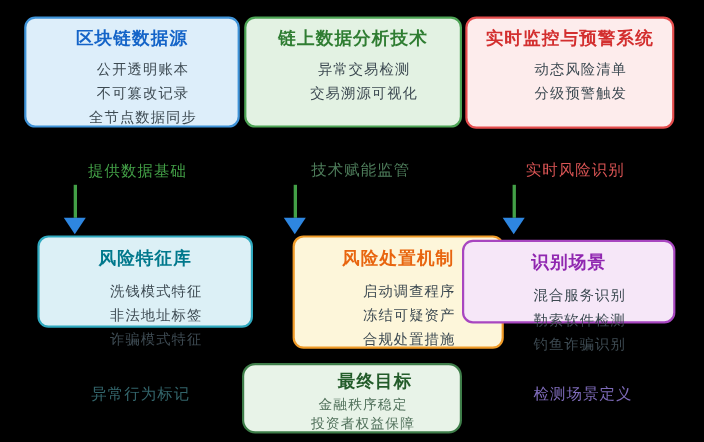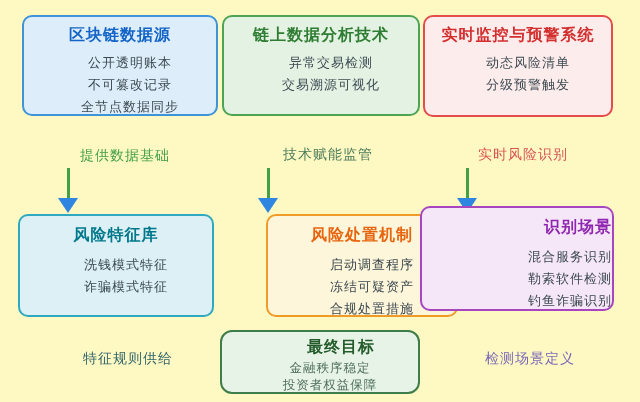--- a/index.html
+++ b/index.html
@@ -1,20 +1,20 @@
 <!DOCTYPE html>
 <html><head>
 <meta charset="utf-8">
 <style>
   html, body { margin: 0; padding: 0; }
   .canvas {
     position: relative;
     width: 640px;
     height: 402px;
-    background: #fef9c3;
+    background: #000000;
     font-family: Liberation Serif, serif;
     overflow: hidden;
   }
   .box {
     position: absolute;
     box-sizing: border-box;
     border: 2.5px solid #888;
     border-radius: 10px;
     text-align: center;
   }
@@ -31,23 +31,23 @@
     margin-top: 3px;
     color: #3d4a52;
     letter-spacing: 1px;
     padding-left: 20px;
   }
   
   #box-t1 { left: 22px;  top: 15px; width: 196px; height: 101px; }
   #box-t2 { left: 222px; top: 15px; width: 198px; height: 101px; }
   #box-t3 { left: 423px; top: 15px; width: 190px; height: 102px; }
   
-  #box-m1 { left: 18px;  top: 214px; width: 196px; height: 103px; }
+  #box-m1 { left: 34px;  top: 214px; width: 196px; height: 84px; }
   #box-m2 { left: 222px; top: 214px; width: 192px; height: 103px; }
-  #box-m3 { left: 420px; top: 206px; width: 194px; height: 105px; text-align: right; }
+  #box-m3 { left: 420px; top: 218px; width: 194px; height: 76px; }
   #box-m1 .box-title, #box-m2 .box-title, #box-m3 .box-title { margin-top: 9px; margin-bottom: 9px; }
   
   #box-goal { left: 220px; top: 330px; width: 200px; height: 64px; border-radius: 12px; }
   #box-goal .box-title { margin-top: 5px; margin-bottom: 2px; margin-left: 42px; }
   #box-goal .box-item { font-size: 12.5px; line-height: 16px; margin-top: 1px; }
   
   .flow-label {
     position: absolute;
     font-size: 14px;
     white-space: nowrap;
@@ -116,38 +116,39 @@
     <div class="head" style="border-top-color: rgb(46, 134, 224);"></div>
   </div>
   <div class="arrow" id="arrow-3">
     <div class="stem" style="background-color: rgb(67, 160, 71);"></div>
     <div class="head" style="border-top-color: rgb(46, 134, 224);"></div>
   </div>
 
   <div class="box" id="box-m1" style="border-color: rgb(47, 169, 191); background-color: rgb(220, 240, 246);">
     <div class="box-title" style="color: rgb(0, 120, 140);">风险特征库</div>
     <div class="box-item">洗钱模式特征</div>
+    <div class="box-item">非法地址标签</div>
     <div class="box-item">诈骗模式特征</div>
   </div>
 
   <div class="box" id="box-m2" style="border-color: rgb(240, 155, 40); background-color: rgb(253, 246, 218); margin-left: 44px;">
     <div class="box-title" style="color: rgb(232, 101, 15);">风险处置机制</div>
     <div class="box-item">启动调查程序</div>
     <div class="box-item">冻结可疑资产</div>
     <div class="box-item">合规处置措施</div>
   </div>
 
   <div class="box" id="box-m3" style="border-color: rgb(168, 70, 192); background-color: rgb(246, 231, 248);">
     <div class="box-title" style="color: rgb(144, 39, 176);">识别场景</div>
     <div class="box-item">混合服务识别</div>
     <div class="box-item">勒索软件检测</div>
     <div class="box-item">钓鱼诈骗识别</div>
   </div>
 
-  <div class="flow-label" id="bottom-label-left" style="color: rgb(51, 101, 107);">特征规则供给</div>
+  <div class="flow-label" id="bottom-label-left" style="color: rgb(51, 101, 107);">异常行为标记</div>
 
   <div class="box" id="box-goal" style="border-color: rgb(62, 125, 73); background-color: rgb(232, 243, 232);">
     <div class="box-title" style="color: rgb(35, 92, 42);">最终目标</div>
     <div class="box-item" style="color: rgb(80, 112, 90);">金融秩序稳定</div>
     <div class="box-item" style="color: rgb(80, 112, 90);">投资者权益保障</div>
   </div>
 
   <div class="flow-label" id="bottom-label-right" style="color: rgb(125, 106, 184);">检测场景定义</div>
 
 </div>

